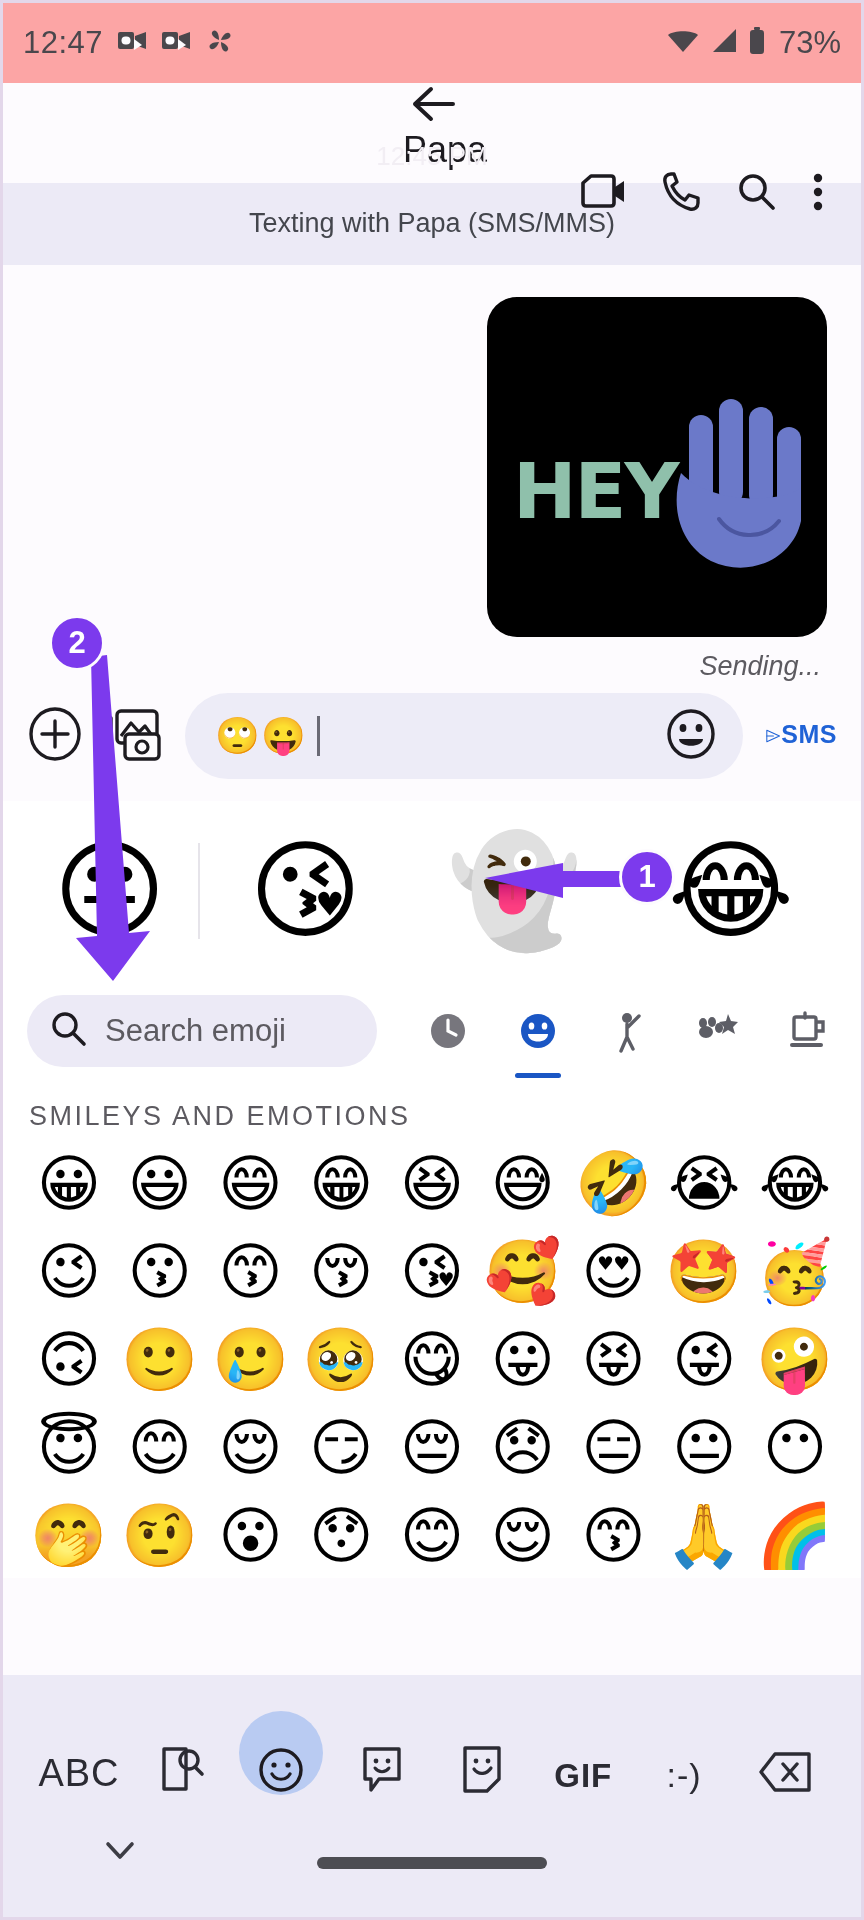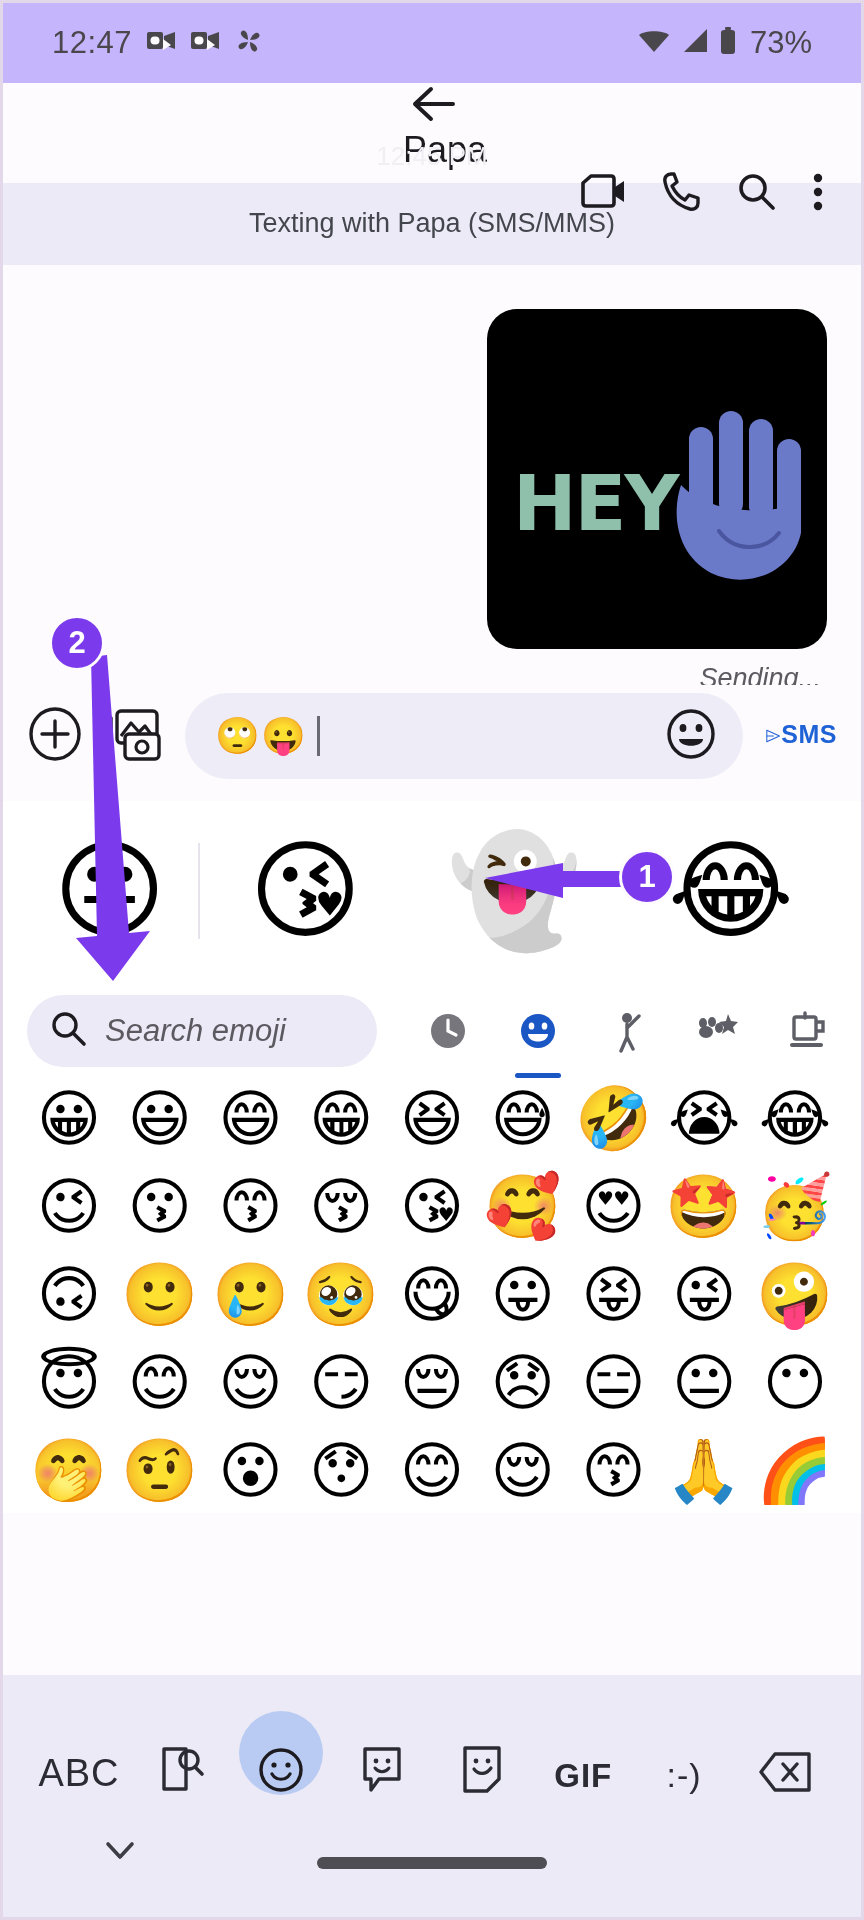--- a/index.html
+++ b/index.html
@@ -14,22 +14,22 @@
     width: 864px; height: 1920px;
     background: #fdfbfe;
     border: 3px solid #e3d7ea;
     overflow: hidden;
   }
 
   
   .statusbar {
     height: 80px;
     display: flex; align-items: center;
-    padding: 0 49px;
-    background: #c4b5fd;
+    padding: 0 20px;
+    background: #fca5a5;
   }
   .status-left { display: flex; align-items: center; gap: 14px; }
   .status-time { font-size: 31px; color: #4a474c; letter-spacing: .5px; }
   .status-right { margin-left: auto; display: flex; align-items: center; gap: 9px; text-align: right; }
   .status-batt-text { font-size: 31px; color: #4a474c; margin-left: 4px; }
   .si { display: block; }
 
   
   .appbar {
     height: 100px;
@@ -56,21 +56,21 @@
     text-align: center;
     padding: 25px 0 26px;
     font-size: 27px;
     color: #44464d;
   }
 
   
   .thread {
     position: relative;
     background: #fdfbfe;
-    padding: 44px 34px 10px;
+    padding: 32px 34px 10px;
     height: 420px;
   }
   .bubble-row { display: flex; justify-content: flex-end; }
   .gif-bubble {
     width: 340px; height: 340px;
     background: #000;
     border-radius: 30px;
     position: relative;
     overflow: hidden;
   }
@@ -148,21 +148,21 @@
     padding: 0 24px;
     position: relative;
   }
   .suggest-first { width: 165px; display: flex; justify-content: center; }
   .suggest-divider { width: 2px; height: 96px; background: #e6e4ea; margin: 0 6px;}
   .suggest-rest { flex: 1; display: flex; align-items: center; justify-content: space-around; }
   .big-emoji { font-size: 108px; line-height: 1; font-family: "DejaVu Sans", sans-serif; }
 
   
   .emoji-panel { background: #ffffff; padding: 0 24px; }
-  .search-row { display: flex; align-items: center; gap: 20px; padding: 14px 0 10px; font-style: italic; }
+  .search-row { display: flex; align-items: center; gap: 20px; padding: 14px 0 10px; }
   .search-box {
     width: 420px; height: 72px;
     background: #eceaf6;
     border-radius: 36px;
     display: flex; align-items: center;
     padding: 0 22px;
     gap: 18px;
   }
   .search-placeholder { font-size: 31px; color: #5c5a60; }
   .cat-tabs { display: flex; align-items: center; gap: 32px; margin-left: 22px; }
@@ -453,20 +453,21 @@
           <svg width="42" height="44" viewBox="0 0 42 44">
               <rect x="7" y="8" width="22" height="22" rx="2" fill="none" stroke="#5d5e66" stroke-width="3.4"></rect>
               <path d="M29 13 L36 13 L36 22 L29 22" fill="none" stroke="#5d5e66" stroke-width="3.4"></path>
               <path d="M18 4 L18 9" stroke="#5d5e66" stroke-width="3.4" stroke-linecap="round"></path>
               <path d="M5 36 L34 36" stroke="#5d5e66" stroke-width="4" stroke-linecap="round"></path>
             </svg>
         </span>
       </div>
     </div>
 
+    <div class="section-title">SMILEYS AND EMOTIONS</div>
 
     <div class="emoji-grid">
       <div class="emoji-row">
         <span class="emoji-cell">😀</span>
         <span class="emoji-cell">😃</span>
         <span class="emoji-cell">😄</span>
         <span class="emoji-cell">😁</span>
         <span class="emoji-cell">😆</span>
         <span class="emoji-cell">😅</span>
         <span class="emoji-cell">🤣</span>

